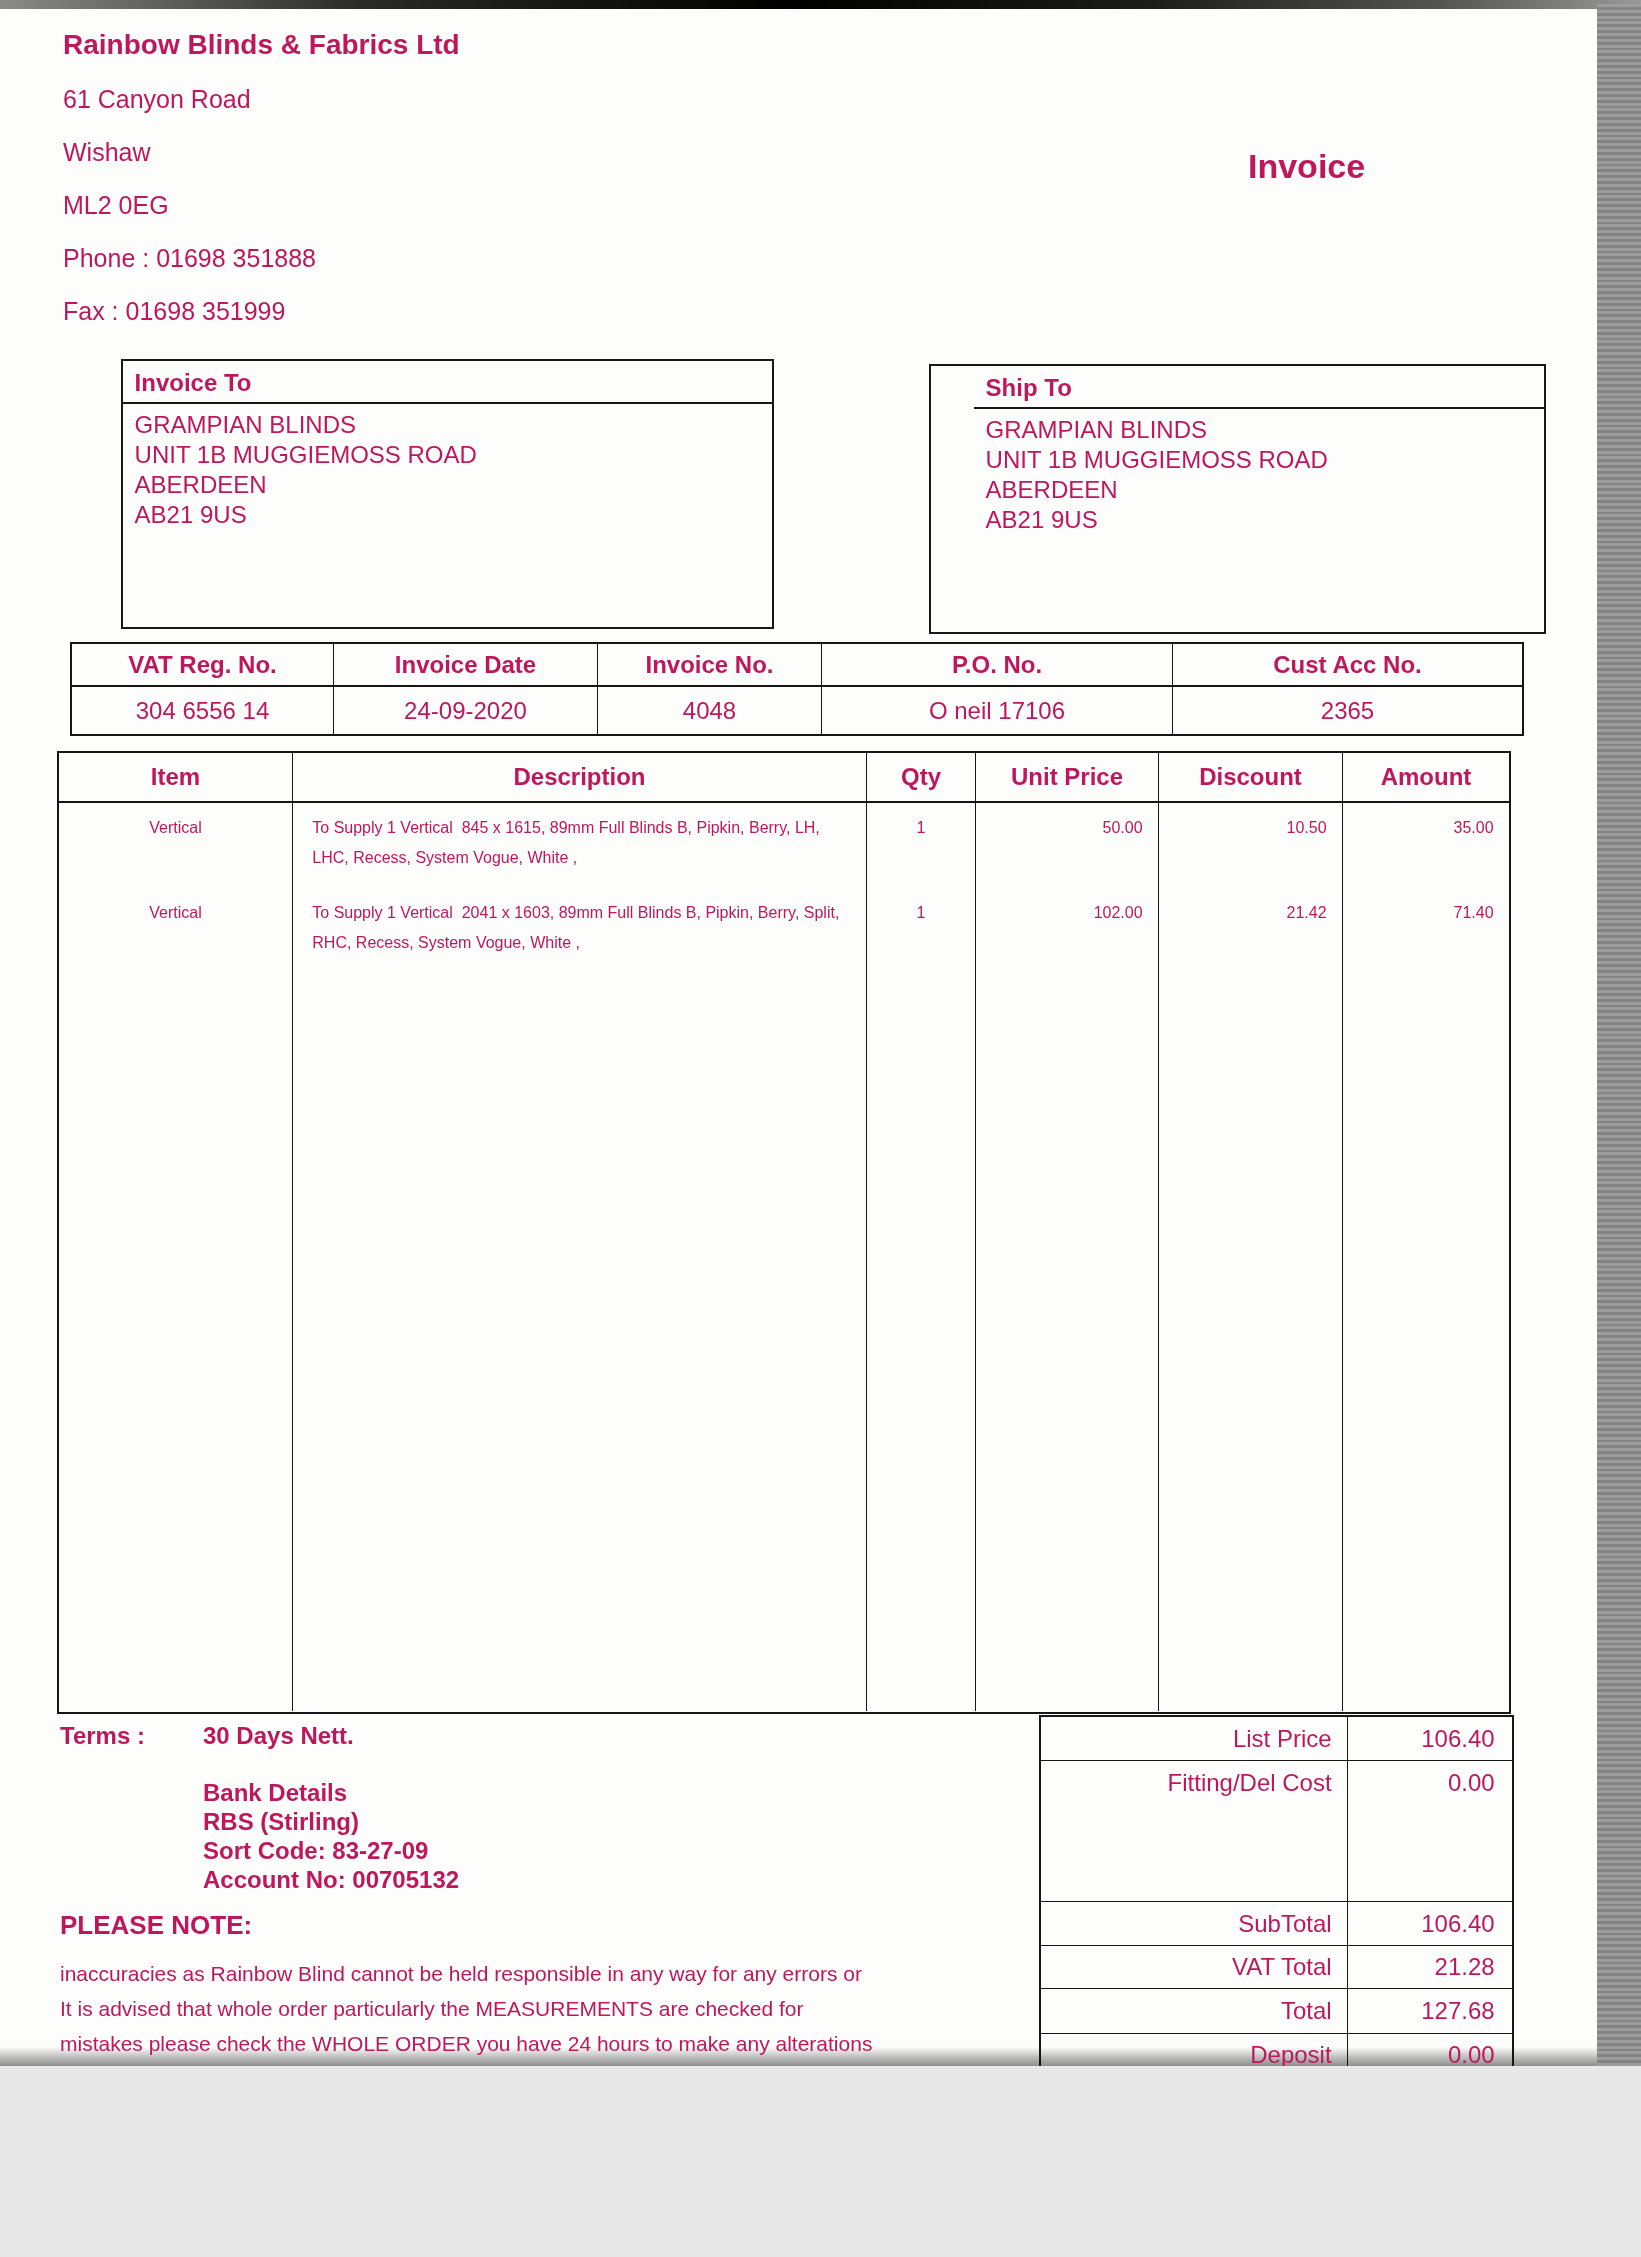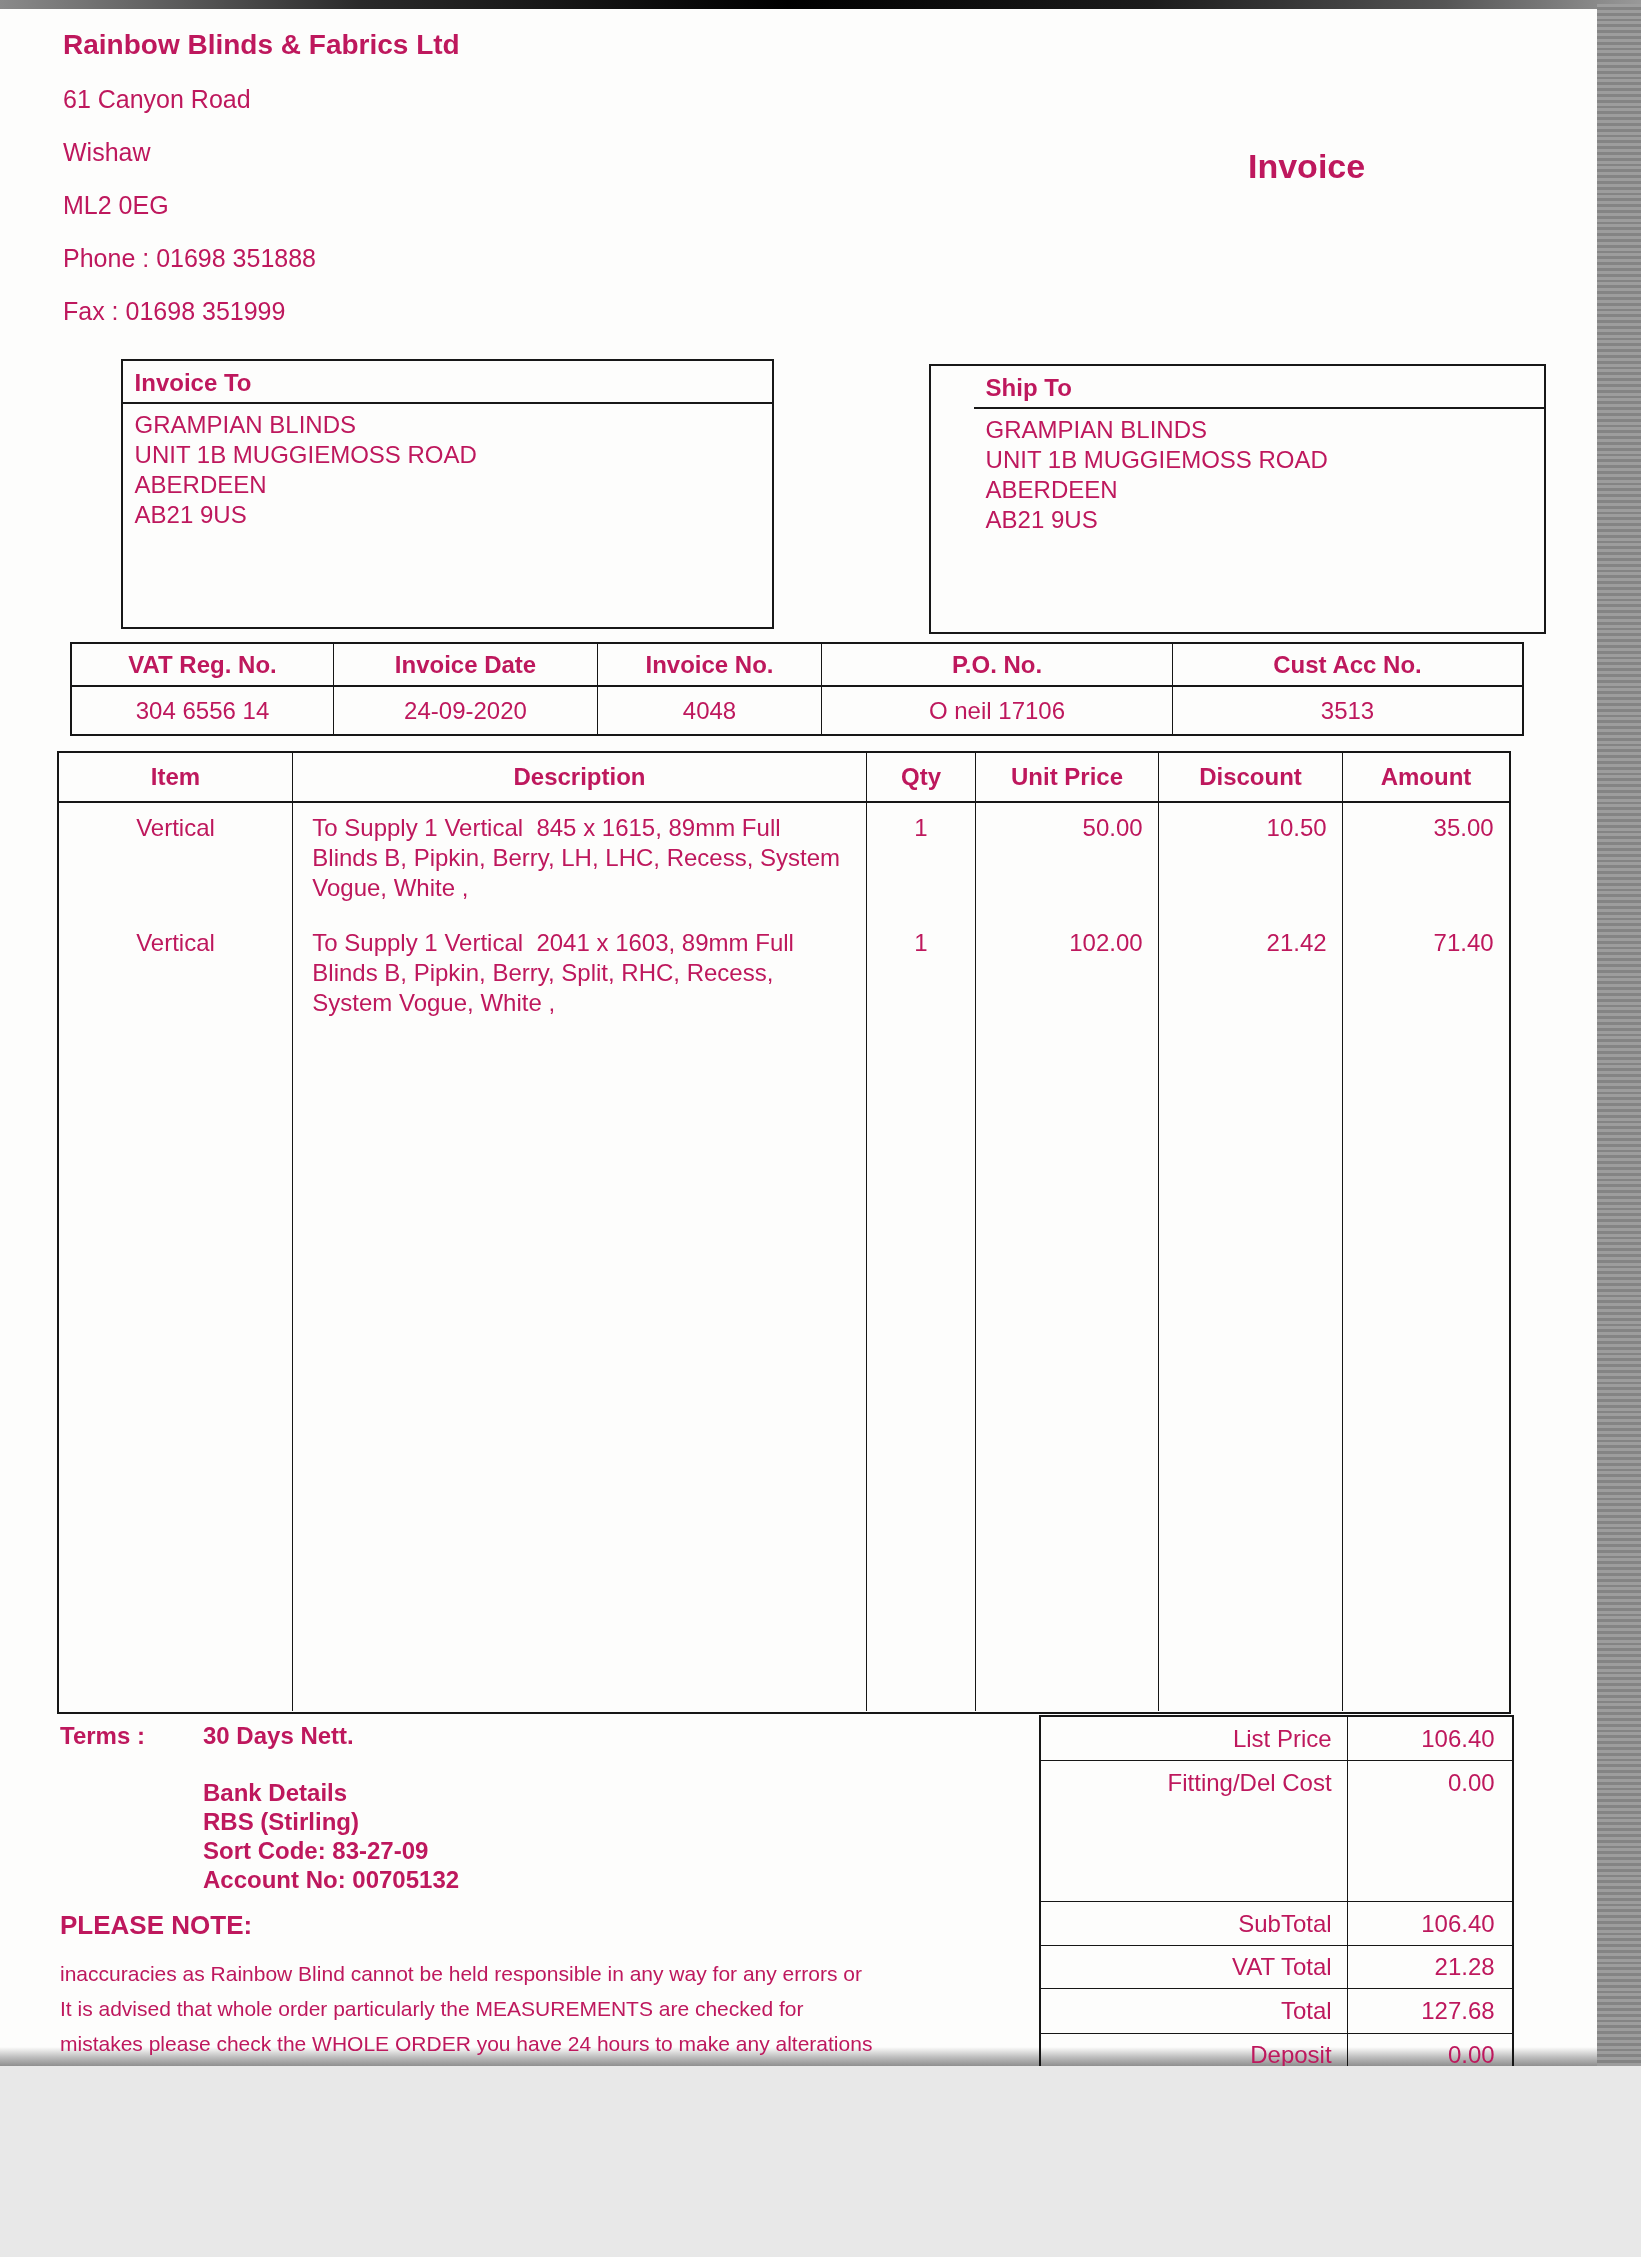--- a/index.html
+++ b/index.html
@@ -61,21 +61,21 @@
   .items-header > div {
     display:flex; align-items:center; justify-content:center;
     font-size:24px; font-weight:bold; border-right:1.9px solid #161616;
   }
   .items-header > div.lastcol { border-right:none; }
   .items-body {
     display:grid; grid-template-columns:234px 574px 109px 183px 184px 1fr;
     grid-template-rows:auto auto 1fr;
     height:calc(100% - 51px);
   }
-  .items-body > div { border-right:1.9px solid #161616; font-size:24px; line-height:30px; }
+  .items-body > div { border-right:1.9px solid #161616; font-size:16px; line-height:30px; }
   .items-body > div.lastcol { border-right:none; }
   .c-item { text-align:center; padding-top:9.7px; }
   .c-desc { padding:9.7px 25px 15.4px 19.3px; white-space:pre-wrap; }
   .c-qty  { text-align:center; padding-top:9.7px; }
   .c-num  { text-align:right; padding:9.7px 15.4px 0 0; }
   
   .terms-row { position:absolute; left:60px; top:1722px; font-size:24px; font-weight:bold; display:flex; }
   .terms-label { width:143px; }
   .bank-block { position:absolute; left:203px; top:1778px; font-size:24px; font-weight:bold; line-height:29px; }
   .note-head { position:absolute; left:60px; top:1910px; font-size:26px; font-weight:bold; }
@@ -147,21 +147,21 @@
   <div class="meta-table">
     <div class="meta-cell hdr">VAT Reg. No.</div>
     <div class="meta-cell hdr">Invoice Date</div>
     <div class="meta-cell hdr">Invoice No.</div>
     <div class="meta-cell hdr">P.O. No.</div>
     <div class="meta-cell hdr lastcol">Cust Acc No.</div>
     <div class="meta-cell">304 6556 14</div>
     <div class="meta-cell">24-09-2020</div>
     <div class="meta-cell">4048</div>
     <div class="meta-cell">O neil 17106</div>
-    <div class="meta-cell lastcol">3513</div>
+    <div class="meta-cell lastcol">2365</div>
   </div>
 
   <div class="items-table">
     <div class="items-header">
       <div>Item</div>
       <div>Description</div>
       <div>Qty</div>
       <div>Unit Price</div>
       <div>Discount</div>
       <div class="lastcol">Amount</div>

